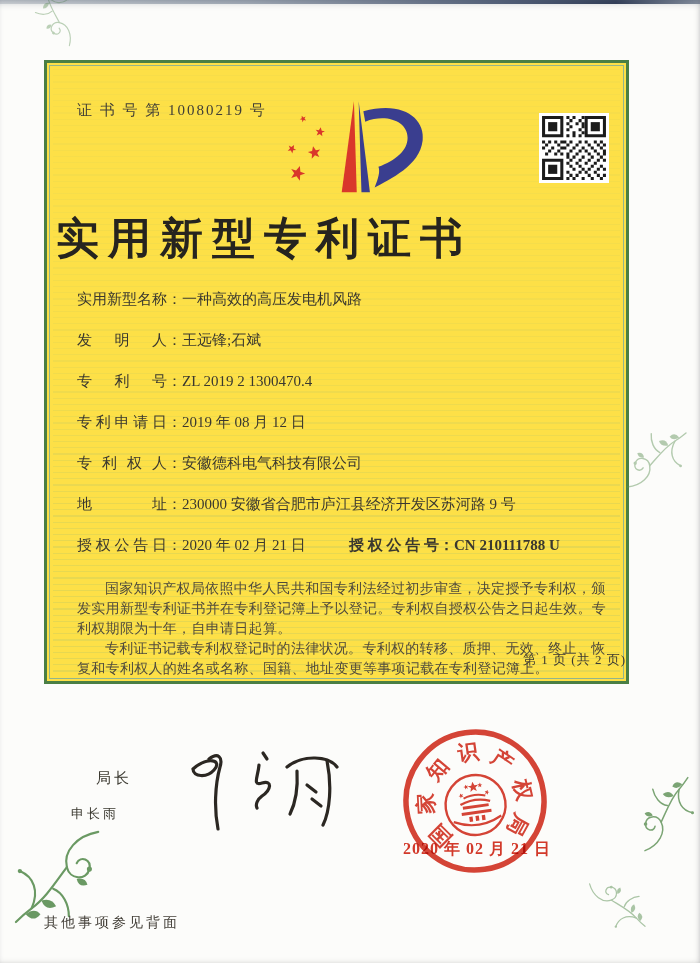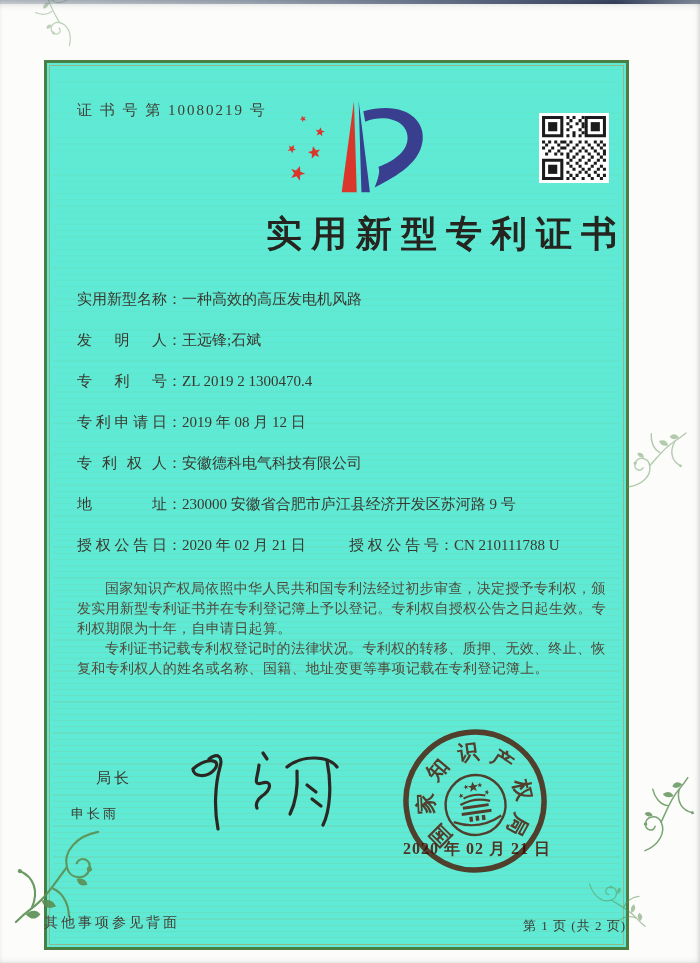--- a/index.html
+++ b/index.html
@@ -12,43 +12,43 @@
   .scan-edge-top{
     position:absolute;top:0;left:0;right:0;height:4px;
     background:linear-gradient(to right,#d8dbde 0%,#aab2bd 35%,#53607a 72%,#2e3a55 88%,#8d96a5 100%);
   }
   .paper-shadow{
     position:absolute;inset:0;pointer-events:none;z-index:40;
     box-shadow:inset 0 7px 8px -6px rgba(80,92,112,.5), inset -5px 0 7px -6px rgba(110,110,110,.45), inset 0 -4px 6px -5px rgba(120,120,120,.35);
   }
   
   .frame{
-    position:absolute;left:44px;top:60px;width:585px;height:890px;
-    border:3px solid #4a7f44;background:#5eead4;box-sizing:border-box;
+    position:absolute;left:44px;top:60px;width:585px;height:624px;
+    border:3px solid #4a7f44;background:#fde047;box-sizing:border-box;
   }
   .frame-innerline{position:absolute;inset:2px;border:1px solid #92b58c;pointer-events:none;}
   .stripes{
     position:absolute;inset:6px;pointer-events:none;
     background:repeating-linear-gradient(to bottom, rgba(140,182,125,.20) 0 1.3px, rgba(255,255,255,0) 1.3px 6.2px);
     -webkit-mask-image:linear-gradient(to bottom, rgba(0,0,0,.25) 0%, rgba(0,0,0,.45) 45%, rgba(0,0,0,.95) 75%, rgba(0,0,0,1) 100%);
             mask-image:linear-gradient(to bottom, rgba(0,0,0,.25) 0%, rgba(0,0,0,.45) 45%, rgba(0,0,0,.95) 75%, rgba(0,0,0,1) 100%);
   }
   .cert-no{position:absolute;left:30px;top:38px;font-size:15px;letter-spacing:2px;color:#403e36;}
   .logo{position:absolute;left:226px;top:33px;width:160px;height:104px;}
   .qr{position:absolute;left:492px;top:50px;width:70px;height:70px;background:#fff;}
   .title{
-    position:absolute;left:0;top:147px;width:100%;text-align:right;
-    font-size:36px;font-weight:700;letter-spacing:9px;color:#26241f;text-indent:9px;
+    position:absolute;left:0;top:147px;width:100%;text-align:left;
+    font-size:43px;font-weight:700;letter-spacing:9px;color:#26241f;text-indent:9px;
   }
   .fields{position:absolute;left:30px;top:228px;width:540px;font-size:15px;color:#3a382f;}
   .frow{display:flex;line-height:16px;margin-bottom:25px;white-space:nowrap;}
   .flbl{display:inline-block;width:90px;text-align:justify;text-align-last:justify;text-justify:inter-character;}
   .fval{}
   .grant-left{display:flex;width:272px;}
-  .grant-right{display:flex;}
+  .grant-right{display:flex;font-weight:bold;}
   .paras{position:absolute;left:30px;top:516px;width:540px;font-size:14px;line-height:20px;color:#4f4a3c;}
   .paras p{margin:0;text-indent:2em;letter-spacing:.3px;}
   .sig-title{position:absolute;left:42px;top:706px;font-size:15px;letter-spacing:3px;color:#3a382f;margin-left:7px;}
   .sig-name{position:absolute;left:24px;top:742px;font-size:13px;letter-spacing:3px;color:#3a382f;}
   .sig-hand{position:absolute;left:128px;top:676px;width:176px;height:106px;}
   .seal{position:absolute;left:352px;top:662px;width:152px;height:152px;mix-blend-mode:multiply;opacity:.94;transform:rotate(-8deg);}
   .seal-date{
     position:absolute;left:356px;top:776px;width:160px;font-size:16px;font-weight:600;
     color:#d5392a;letter-spacing:1px;mix-blend-mode:multiply;white-space:nowrap;
   }

